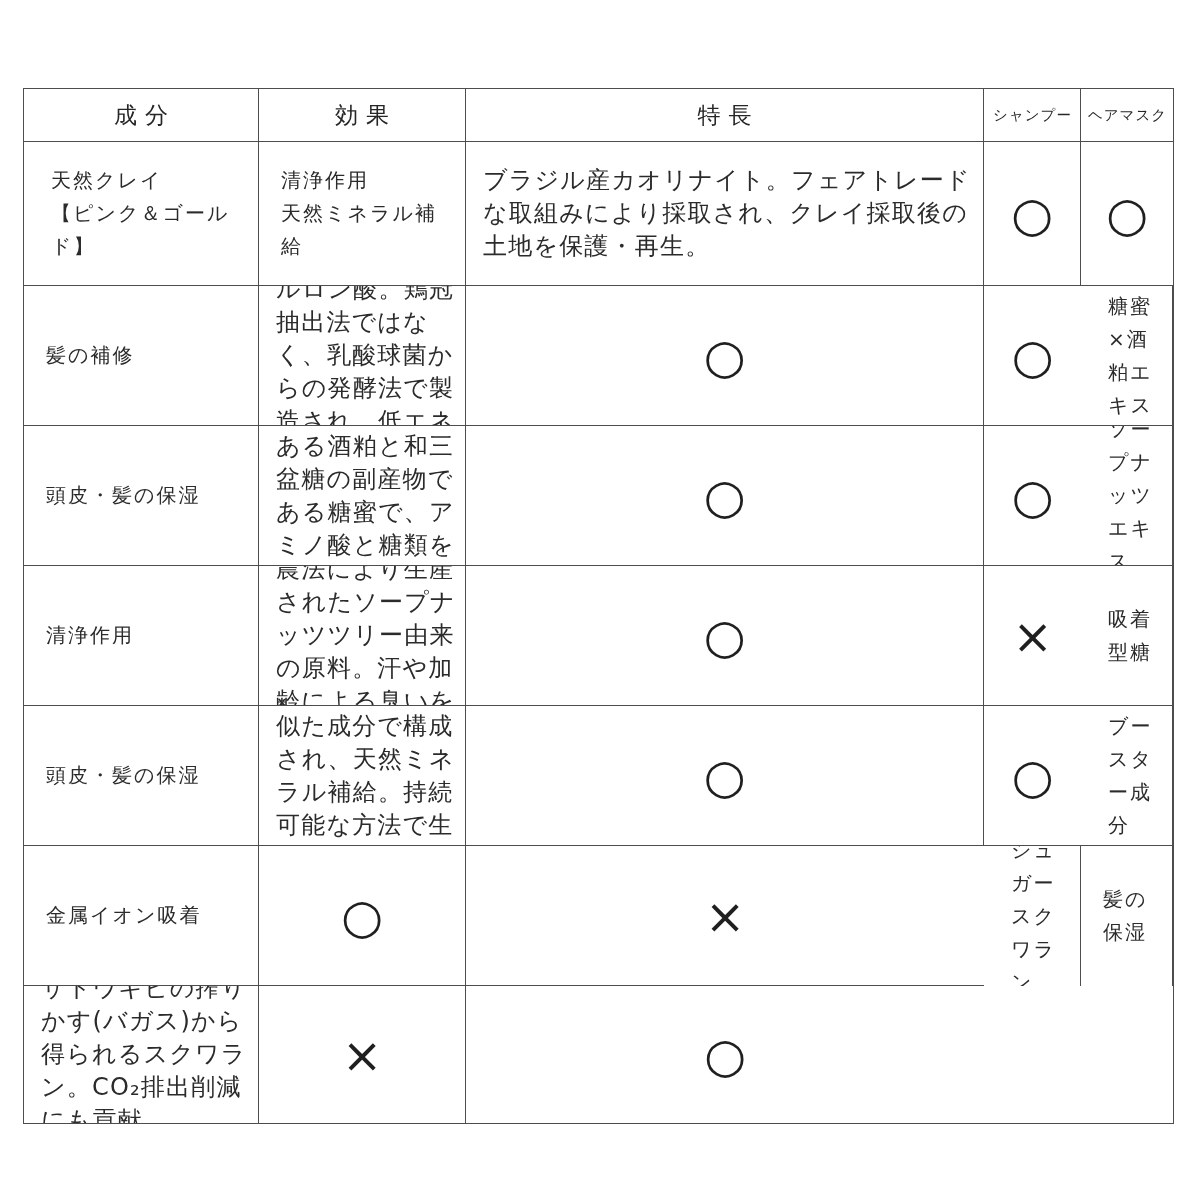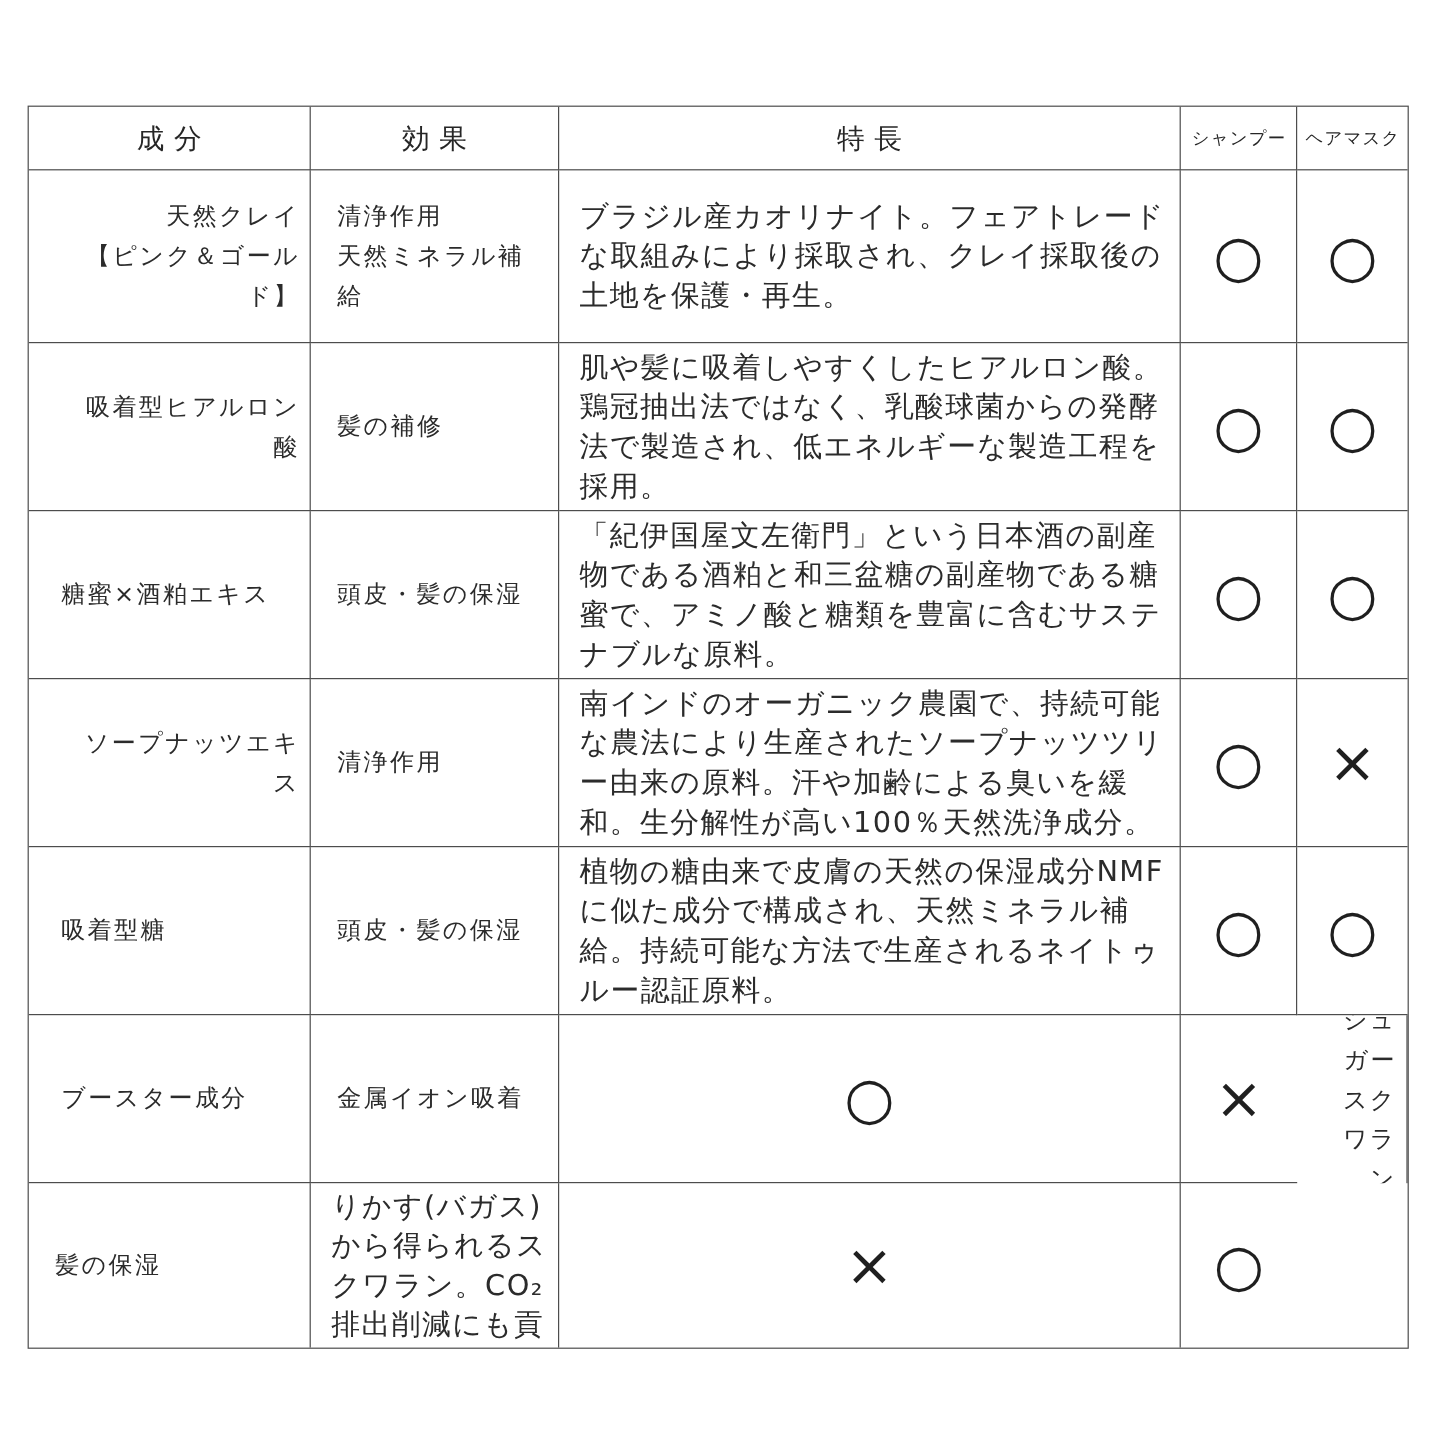--- a/index.html
+++ b/index.html
@@ -48,21 +48,20 @@
     letter-spacing: 1px;
     text-indent: 1px;
     color: #262626;
   }
   .c-ing {
     padding-left: 27px;
     padding-right: 8px;
     font-size: 20px;
     letter-spacing: 2px;
     line-height: 33px;
-    text-align: right;
   }
   .c-eff {
     padding-left: 22px;
     padding-right: 16px;
     font-size: 20px;
     letter-spacing: 2px;
     line-height: 33px;
   }
   .c-feat {
     padding: 10px 8px 10px 17px;
@@ -90,21 +89,20 @@
     <div class="cell h-small last-col">ヘアマスク</div>
 
     <div class="cell c-ing">天然クレイ
 【ピンク＆ゴールド】</div>
     <div class="cell c-eff">清浄作用
 天然ミネラル補給</div>
     <div class="cell c-feat">ブラジル産カオリナイト。フェアトレードな取組みにより採取され、クレイ採取後の土地を保護・再生。</div>
     <div class="cell c-mark">○</div>
     <div class="cell c-mark last-col">○</div>
 
-    <div class="cell c-ing">吸着型ヒアルロン酸</div>
     <div class="cell c-eff">髪の補修</div>
     <div class="cell c-feat">肌や髪に吸着しやすくしたヒアルロン酸。鶏冠抽出法ではなく、乳酸球菌からの発酵法で製造され、低エネルギーな製造工程を採用。</div>
     <div class="cell c-mark">○</div>
     <div class="cell c-mark last-col">○</div>
 
     <div class="cell c-ing">糖蜜×酒粕エキス</div>
     <div class="cell c-eff">頭皮・髪の保湿</div>
     <div class="cell c-feat">「紀伊国屋文左衛門」という日本酒の副産物である酒粕と和三盆糖の副産物である糖蜜で、アミノ酸と糖類を豊富に含むサステナブルな原料。</div>
     <div class="cell c-mark">○</div>
     <div class="cell c-mark last-col">○</div>

